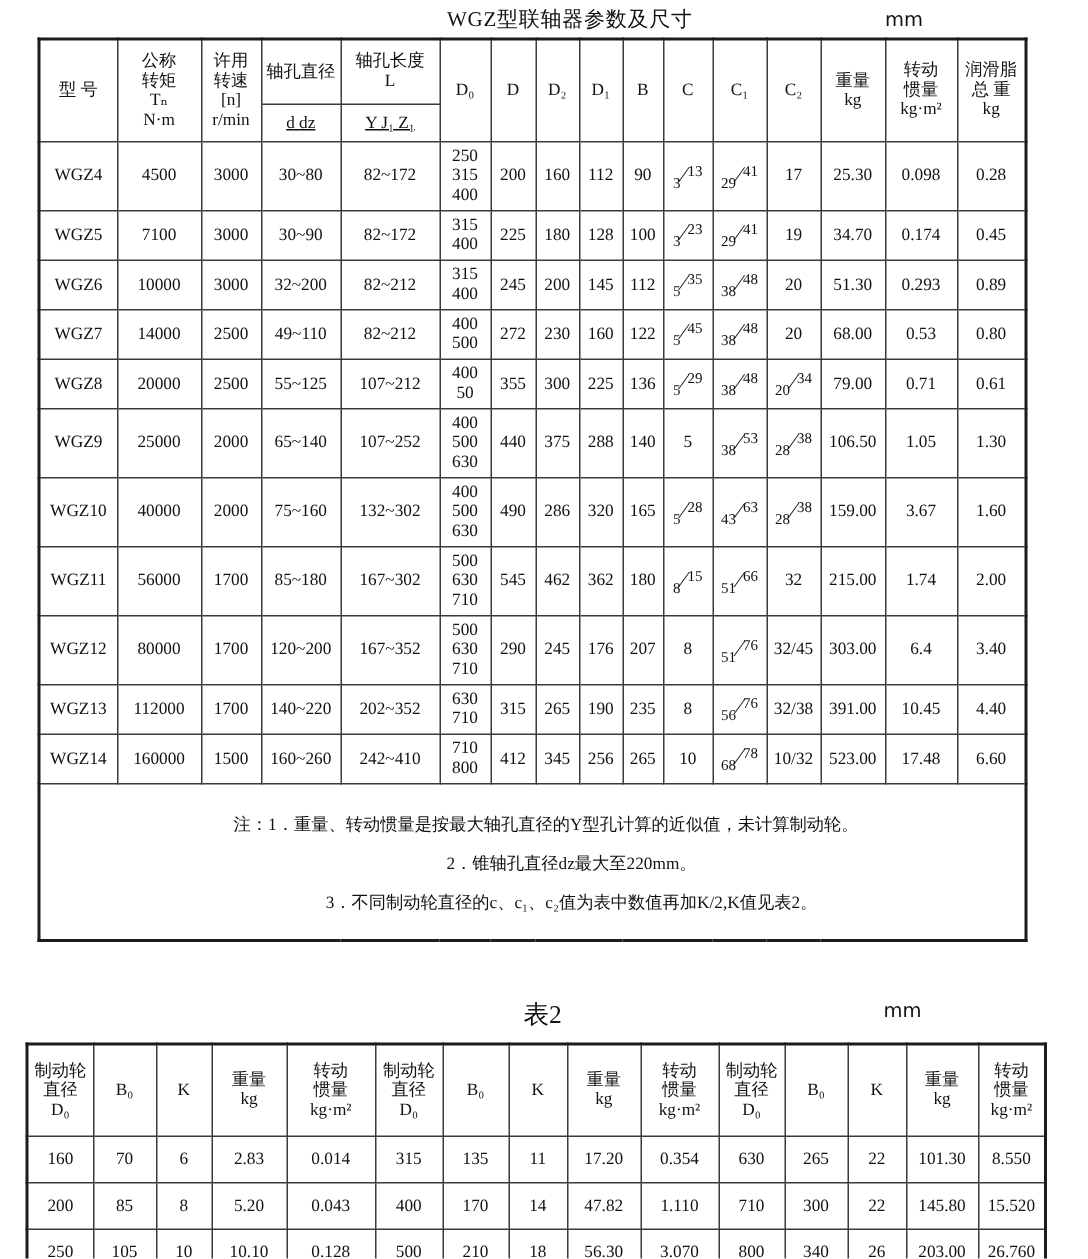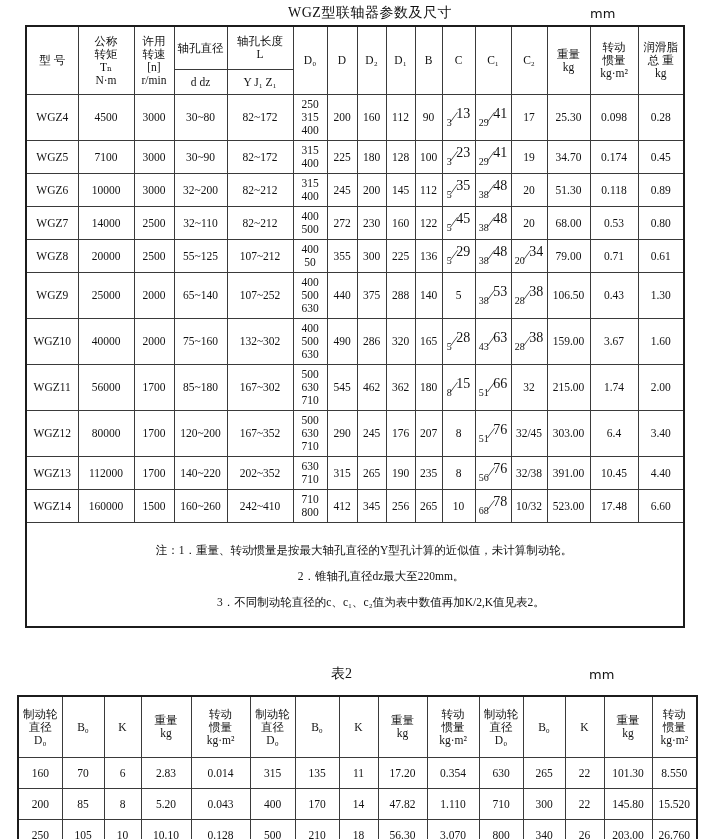--- a/index.html
+++ b/index.html
@@ -2,55 +2,55 @@
 <html><head>
 <meta charset="utf-8">
 <style>
   html,body{margin:0;padding:0;}
   body{
     width:725px;height:839px;position:relative;background:#ffffff;
     font-family:"Liberation Serif","DejaVu Serif",serif;color:#111;
     overflow:hidden;
   }
   .abs{position:absolute;}
-  .main-title{left:288px;top:4px;font-size:14px;letter-spacing:0.5px;text-align:center;}
+  .main-title{left:298px;top:4px;font-size:14px;letter-spacing:0.5px;text-align:center;}
   .unit-top{left:590px;top:6px;font-size:13px;font-family:"DejaVu Sans",sans-serif;}
-  .t2-title{left:331px;top:665px;font-size:14px;}
+  .t2-title{left:349px;top:665px;font-size:17px;}
   .unit-2{left:589px;top:667px;font-size:13px;font-family:"DejaVu Sans",sans-serif;}
 
   table{border-collapse:collapse;table-layout:fixed;background:#fff;}
   table.doc{border:2px solid #1c1c1c;}
   .doc th,.doc td{
     border:1px solid #3a3a3a;
     text-align:center;vertical-align:middle;
     font-size:11.5px;line-height:13px;
     white-space:pre-line;
     padding:3px 1px;
     overflow:hidden;
   }
   .doc th{font-weight:normal;}
   #mainTable{left:25px;top:25px;}
   #mainTable thead tr:first-child th{height:36px;}
-  #mainTable thead tr:last-child th{height:18px;}
+  #mainTable thead tr:last-child th{height:18px;text-decoration:underline;}
   #table2{left:17px;top:695px;}
   #table2 th{height:54px;font-weight:normal;}
   #table2 td{height:24px;}
 
   .notes-cell{
     text-align:right;vertical-align:top !important;
     height:76px;padding:8px 4px 4px 4px !important;
     font-size:11.5px;line-height:21px;border-radius:32px;
   }
   .note-line{padding-left:52px;white-space:normal;}
   .note-line.first{padding-left:18px;}
 
   
   td .fa{font-size:10px;position:relative;top:4px;}
   td .fs{font-size:15px;padding:0 1px;}
-  td .fb{font-size:14px;position:relative;top:-4px;}
+  td .fb{font-size:10px;position:relative;top:-4px;}
 </style>
 </head>
 <body>
 
 <div class="abs main-title">WGZ型联轴器参数及尺寸</div>
 <div class="abs unit-top">mm</div>
 
 <table class="doc abs" id="mainTable">
   <colgroup>
     <col style="width:52px">
@@ -155,28 +155,28 @@
         <td>315
 400</td>
         <td>245</td>
         <td>200</td>
         <td>145</td>
         <td>112</td>
         <td><span class="fa">5</span><span class="fs">∕</span><span class="fb">35</span></td>
         <td><span class="fa">38</span><span class="fs">∕</span><span class="fb">48</span></td>
         <td>20</td>
         <td>51.30</td>
-        <td>0.118</td>
+        <td>0.293</td>
         <td>0.89</td>
       </tr>
       <tr>
         <td>WGZ7</td>
         <td>14000</td>
         <td>2500</td>
-        <td>32~110</td>
+        <td>49~110</td>
         <td>82~212</td>
         <td>400
 500</td>
         <td>272</td>
         <td>230</td>
         <td>160</td>
         <td>122</td>
         <td><span class="fa">5</span><span class="fs">∕</span><span class="fb">45</span></td>
         <td><span class="fa">38</span><span class="fs">∕</span><span class="fb">48</span></td>
         <td>20</td>
@@ -213,21 +213,21 @@
 500
 630</td>
         <td>440</td>
         <td>375</td>
         <td>288</td>
         <td>140</td>
         <td>5</td>
         <td><span class="fa">38</span><span class="fs">∕</span><span class="fb">53</span></td>
         <td><span class="fa">28</span><span class="fs">∕</span><span class="fb">38</span></td>
         <td>106.50</td>
-        <td>0.43</td>
+        <td>1.05</td>
         <td>1.30</td>
       </tr>
       <tr>
         <td>WGZ10</td>
         <td>40000</td>
         <td>2000</td>
         <td>75~160</td>
         <td>132~302</td>
         <td>400
 500

